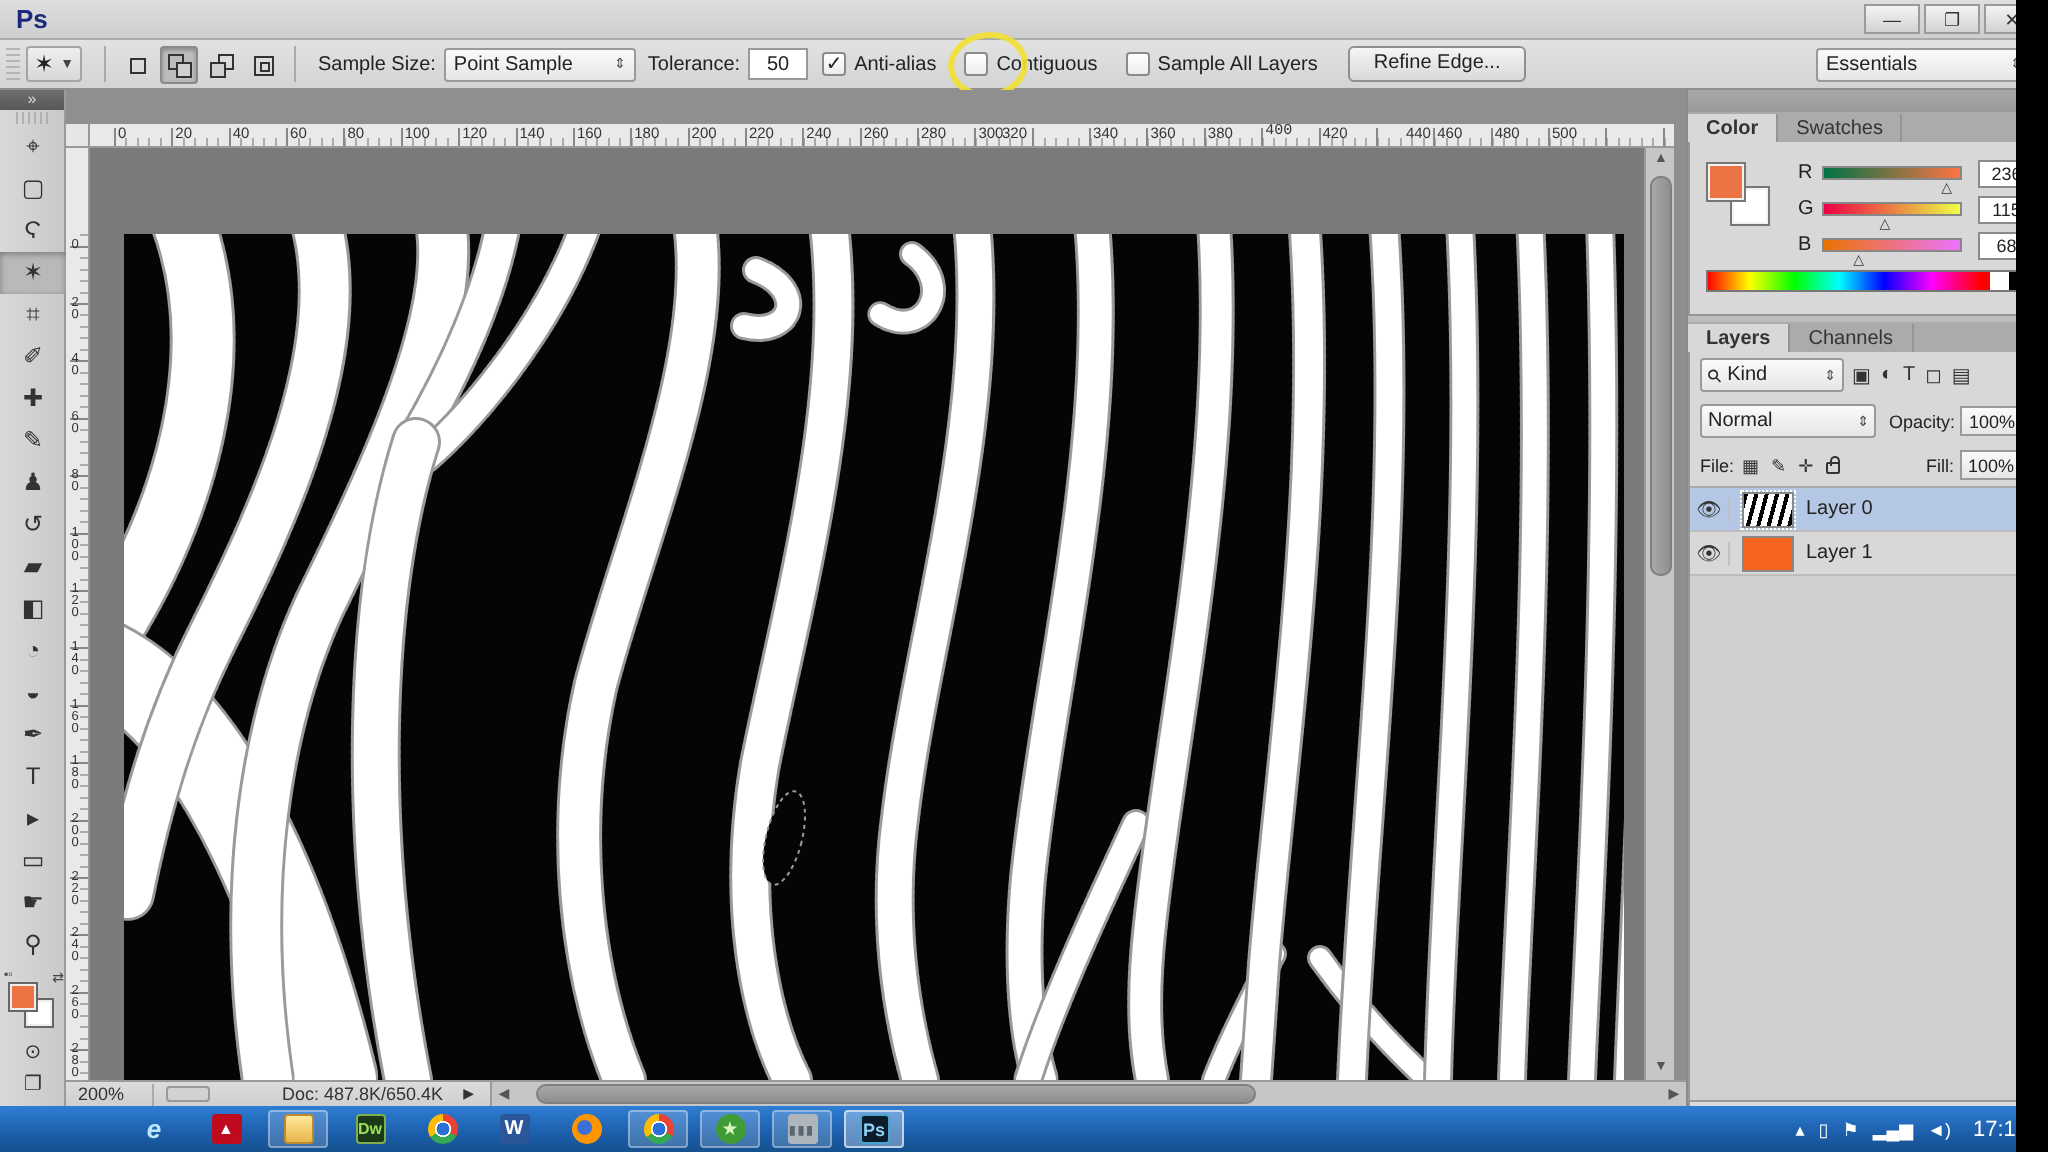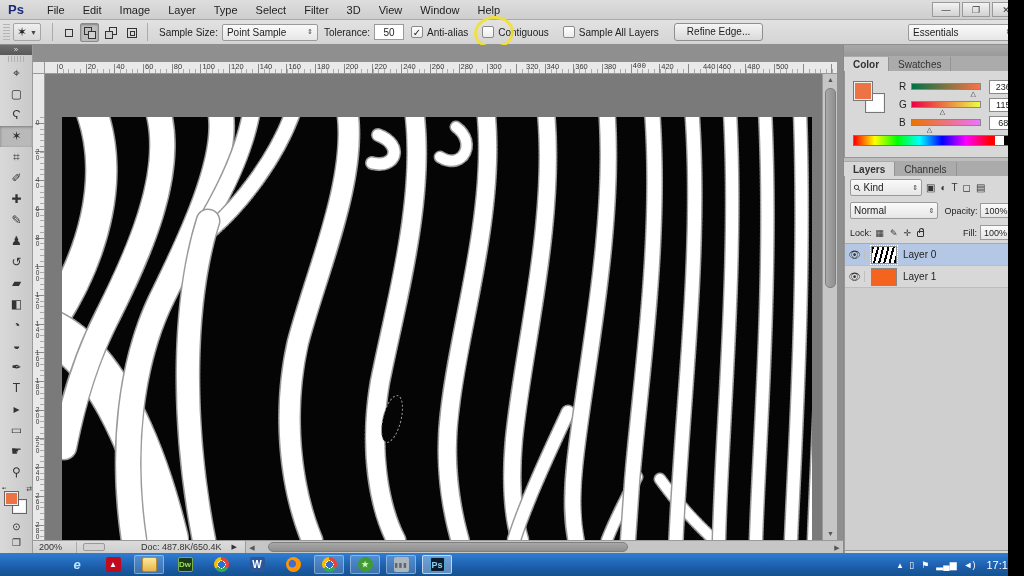--- a/index.html
+++ b/index.html
@@ -151,34 +151,20 @@
   .tray { margin-left:auto; display:flex; align-items:center; gap:7px; color:#fff; font-size:9px; padding-right:10px; }
   .tray .time { font-size:11px; margin-left:4px; }
 </style>
 </head>
 <body>
 
 <div id="screen">
 
   <div class="menubar">
     <span class="ps-logo">Ps</span>
-    <span style="display:flex">
-
-    <span class="menu-item">File</span>
-        <span class="menu-item">Edit</span>
-        <span class="menu-item">Image</span>
-        <span class="menu-item">Layer</span>
-        <span class="menu-item">Type</span>
-        <span class="menu-item">Select</span>
-        <span class="menu-item">Filter</span>
-        <span class="menu-item">3D</span>
-        <span class="menu-item">View</span>
-        <span class="menu-item">Window</span>
-        <span class="menu-item">Help</span>
-      </span>
     <span class="win-controls">
 
     <span class="win-btn">—</span>
         <span class="win-btn">❐</span>
         <span class="win-btn">✕</span>
       </span>
   </div>
 
   <div class="optionsbar">
     <span class="grip"></span>
@@ -286,21 +272,21 @@
           <span class="rlab" style="left: 186.08px;">120</span>
           <span class="rlab" style="left: 214.76px;">140</span>
           <span class="rlab" style="left: 243.44px;">160</span>
           <span class="rlab" style="left: 272.12px;">180</span>
           <span class="rlab" style="left: 300.8px;">200</span>
           <span class="rlab" style="left: 329.48px;">220</span>
           <span class="rlab" style="left: 358.16px;">240</span>
           <span class="rlab" style="left: 386.84px;">260</span>
           <span class="rlab" style="left: 415.52px;">280</span>
           <span class="rlab" style="left: 444.2px;">300</span>
-          <span class="rlab" style="left: 481px;">320</span>
+          <span class="rlab" style="left: 456px;">320</span>
           <span class="rlab" style="left: 501.56px;">340</span>
           <span class="rlab" style="left: 530.24px;">360</span>
           <span class="rlab" style="left: 558.92px;">380</span>
           <span class="rlab" style="left: 587.6px; font-family: Liberation Mono, monospace;">400</span>
           <span class="rlab" style="left: 616.28px;">420</span>
           <span class="rlab" style="left: 644.96px; padding-left: 13px;">440</span>
           <span class="rlab" style="left: 673.64px;">460</span>
           <span class="rlab" style="left: 702.32px;">480</span>
           <span class="rlab" style="left: 731px;">500</span>
         </div>
@@ -471,21 +457,21 @@
           <span>Normal</span>
           <span class="dd-caret">⇕</span>
         </span>
         <span class="small-label">Opacity:</span>
         <span class="pct-box">
           <span>100%</span>
           <span class="dd-caret">▾</span>
         </span>
       </div>
       <div class="lp-row">
-        <span class="small-label" style="margin-left:0">Lock:</span>
+        <span class="small-label" style="margin-left:0">File:</span>
         <span class="lock-icons">
           <span>▦</span>
           <span>✎</span>
           <span>✛</span>
           <span class="lock-shape"></span>
         </span>
         <span class="small-label" style="margin-left:auto">Fill:</span>
         <span class="pct-box">
           <span>100%</span>
           <span class="dd-caret">▾</span>

